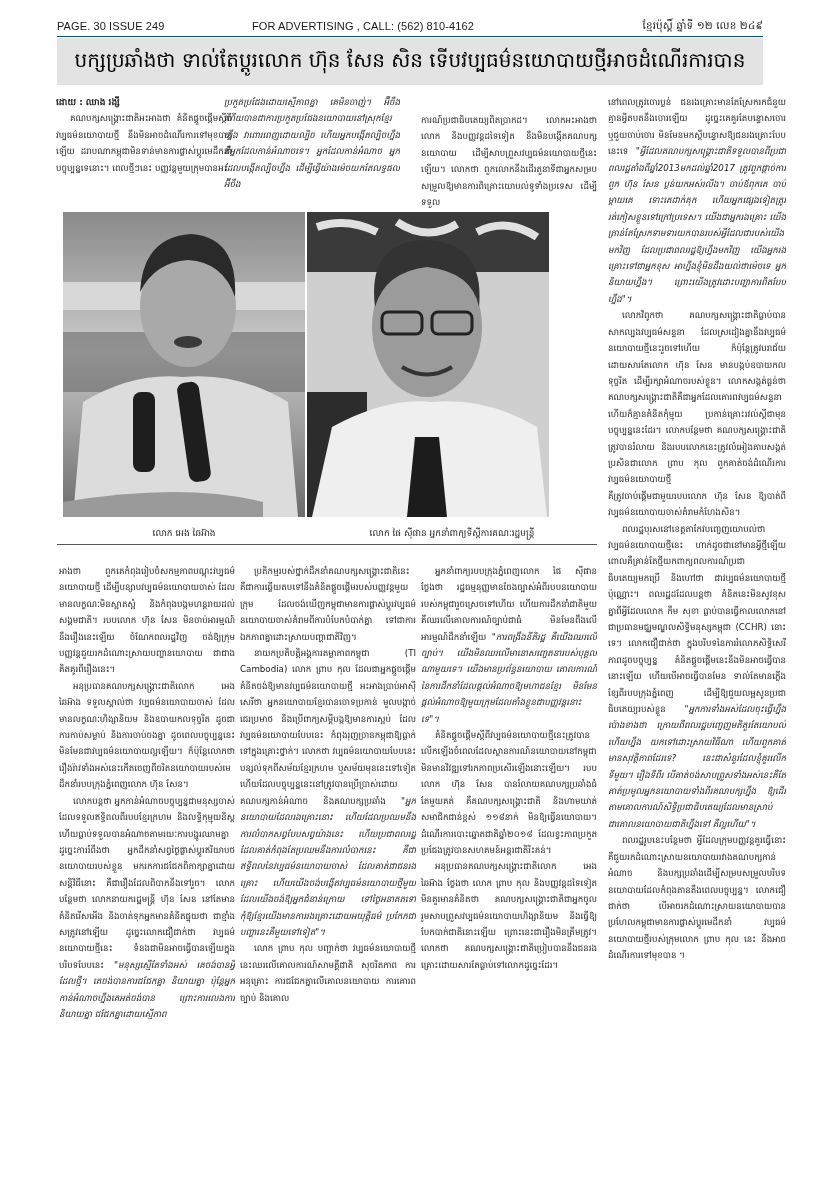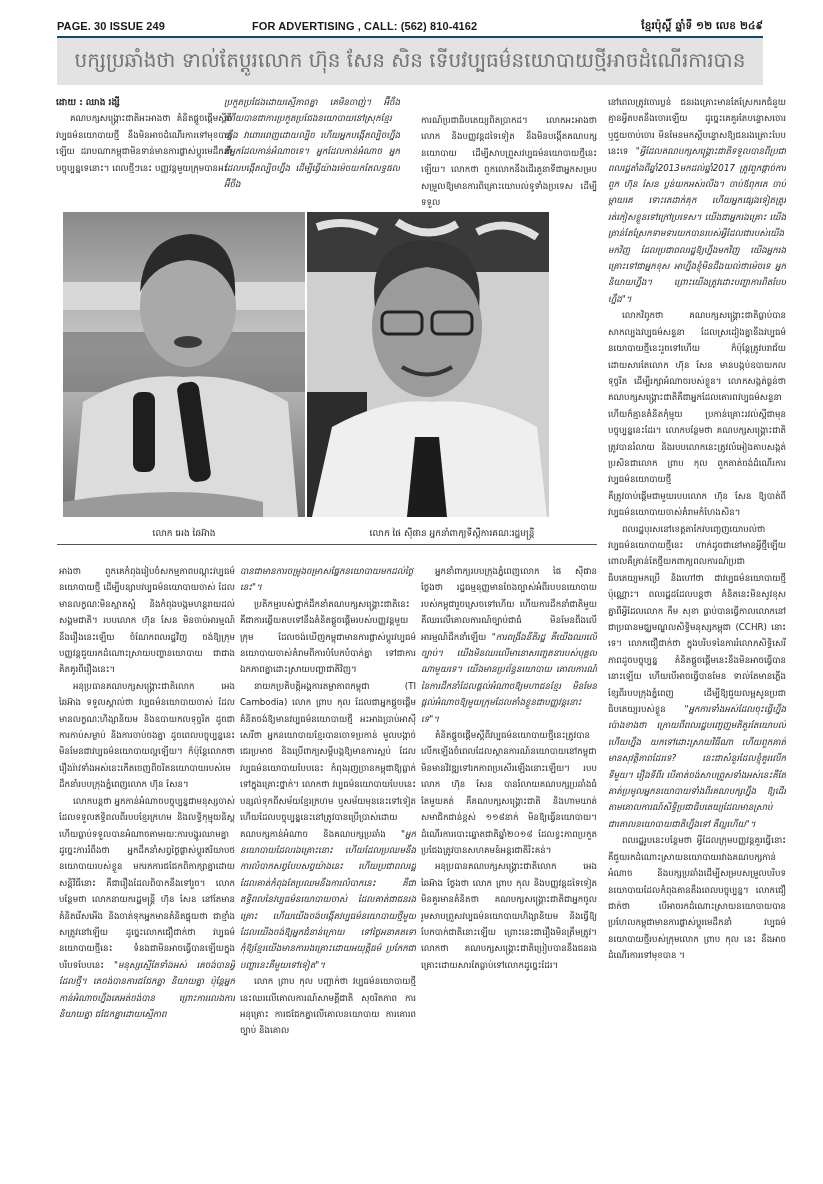--- a/index.html
+++ b/index.html
@@ -1,26 +1,26 @@
 <!DOCTYPE html>
 <html><head>
 <meta charset="utf-8">
 <style>
   html, body { margin:0; padding:0; background:#ffffff; }
   body { width:823px; height:1184px; position:relative; overflow:hidden;
          font-family:"DejaVu Sans", sans-serif; color:#1a1a1a; }
   .header { position:absolute; left:57px; top:20px; width:706px; height:16px;
-            border-bottom:6px solid #0c4a6e; font-family:"Liberation Sans", sans-serif;
-            font-size:11px; font-weight:bold; letter-spacing:0.1px; }
+            border-bottom:1px solid #0c4a6e; font-family:"Liberation Sans", sans-serif;
+            font-size:11px; font-weight:normal; letter-spacing:0.1px; }
   .header .left { position:absolute; left:0; top:0; }
   .header .center { position:absolute; left:195px; top:0; }
   .header .right { position:absolute; right:0; top:-1px; font-family:"DejaVu Sans", sans-serif; font-size:10.5px; }
   .banner { position:absolute; left:57px; top:38px; width:706px; height:47px;
             background:#e3e3e3; display:flex; align-items:center; justify-content:center;
-            font-size:20px; color:#737373; white-space:nowrap; overflow:hidden; }
+            font-size:20px; color:#000000; white-space:nowrap; overflow:hidden; }
   .col { position:absolute; font-size:8.7px; line-height:16.4px; text-align:justify; color:#222; overflow:hidden; }
   .col p { margin:0; text-indent:14px; }
   .col p.noindent { text-indent:0; }
   .col .it { font-style:italic; }
   .byline { font-weight:bold; font-size:9px; }
   .photo { position:absolute; overflow:hidden; }
   .photo svg { display:block; width:100%; height:100%; }
   .caption { position:absolute; font-size:9px; color:#222; text-align:center; }
   .caprule { position:absolute; left:57px; top:544px; width:540px; border-top:1px solid #555; }
 </style>
@@ -96,21 +96,20 @@
   <p><span>ពលរដ្ឋបុរសនៅខេត្តតាកែវបញ្ចេញយោបល់ថា វប្បធម៌នយោបាយថ្មីនេះ ហាក់ដូចជានៅមានអ្វីថ្មីឡើយ ពោលគឺគ្រាន់តែថ្មីយកពាក្យពលការណ៍ប្រជាធិបតេយ្យមកប្រើ និងហៅថា ជាវប្បធម៌នយោបាយថ្មីប៉ុណ្ណោះ។ ពលរដ្ឋដដែលបន្តថា គំនិតនេះមិនសូវខុសគ្នាពីអ្វីដែលលោក កឹម សុខា ធ្លាប់បានធ្វើកាលលោកនៅជាប្រធានមជ្ឈមណ្ឌលសិទ្ធិមនុស្សកម្ពុជា (CCHR) នោះទេ។ លោកជឿជាក់ថា ក្នុងបរិបទនៃការរំលោភសិទ្ធិសេរីភាពដូចបច្ចុប្បន្ន គំនិតផ្ដួចផ្ដើមនេះនឹងមិនអាចធ្វើបាននោះឡើយ ហើយបើអាចធ្វើបានមែន ទាល់តែមានភ្លើងខ្សែពីរបបក្រុងភ្នំពេញ ដើម្បីឱ្យជួយលម្អសូនប្រជាធិបតេយ្យរបស់ខ្លួន </span><span class="it">"អ្នកការទាំងអស់ដែលចុះធ្វើហ្នឹងប៉ោងខាងថា ក្រោយពីពលរដ្ឋបញ្ចេញមតិគួរតែយោបល់ហើយហ្នឹង យកទៅដោះស្រាយវិធីណា ហើយពួកគាត់មានសុវត្ថិភាពដែរទេ? នេះជាសំនួរដែលខ្ញុំគួរលើកទីមួយ។ រឿងទីពីរ បើគាត់ចង់សាបព្រួសទាំងអស់នេះគឺតែគាត់ប្រមូលអ្នកនយោបាយទាំងពីរគណបក្សហ្នឹង ឱ្យដើរតាមគោលការណ៍សិទ្ធិប្រជាធិបតេយ្យដែលមានស្រាប់ជាគោលនយោបាយជាតិហ្នឹងទៅ គឺល្អហើយ"។</span></p>
   <p>ពលរដ្ឋរូបនេះបន្ថែមថា អ្វីដែលក្រុមបញ្ញវន្តគួរធ្វើនោះ គឺជួយរកដំណោះស្រាយនយោបាយរវាងគណបក្សកាន់អំណាច និងបក្សប្រឆាំងដើម្បីសម្របសម្រួលបរិបទនយោបាយដែលកំពុងតានតឹងពេលបច្ចុប្បន្ន។ លោកជឿជាក់ថា បើអាចរកដំណោះស្រាយនយោបាយបាន ប្រហែលកម្ពុជាមានការផ្លាស់ប្ដូរមេដឹកនាំ វប្បធម៌នយោបាយថ្មីរបស់ក្រុមលោក ព្រាប កុល នេះ នឹងអាចដំណើរការទៅមុខបាន ។</p>
 </div>
 
 <div class="col" style="left:59px; top:563px; width:176px; height:530px;">
   <p class="noindent">អាងថា ពួកគេកំពុងរៀបចំសកម្មភាពបណ្ដុះវប្បធម៌នយោបាយថ្មី ដើម្បីបន្សាបវប្បធម៌នយោបាយចាស់ ដែលមានលក្ខណៈមិនស្អាតស្អំ និងកំពុងបង្កមហន្តរាយដល់សង្គមជាតិ។ របបលោក ហ៊ុន សែន មិនចាប់អារម្មណ៍នឹងរឿងនេះឡើយ ចំណែកពលរដ្ឋវិញ ចង់ឱ្យក្រុមបញ្ញវន្តជួយរកដំណោះស្រាយបញ្ហានយោបាយ ជាជាងគិតគូរពីរឿងនេះ។</p>
   <p>អនុប្រធានគណបក្សសង្គ្រោះជាតិលោក អេង ឆៃអ៊ាង ទទួលស្គាល់ថា វប្បធម៌នយោបាយចាស់ ដែលមានលក្ខណៈហិង្សានិយម និងឧបាយកលទុច្ចរិត ដូចជា ការកាប់សម្លាប់ និងការចាប់ចងគ្នា ដូចពេលបច្ចុប្បន្ននេះ មិនមែនជាវប្បធម៌នយោបាយល្អឡើយ។ ក៏ប៉ុន្តែលោកថា រឿងរ៉ាវទាំងអស់នេះកើតចេញពីចរិតនយោបាយរបស់មេដឹកនាំរបបក្រុងភ្នំពេញលោក ហ៊ុន សែន។</p>
   <p><span>លោកបន្តថា អ្នកកាន់អំណាចបច្ចុប្បន្នជាមនុស្សចាស់ ដែលទទួលឥទ្ធិពលពីរបបខ្មែរក្រហម និងលទ្ធិកុម្មុយនិស្ដ ហើយធ្លាប់ទទួលបានអំណាចតាមរយៈការបង្ហូរឈាមគ្នា ដូច្នេះការរំពឹងថា អ្នកដឹកនាំសព្វថ្ងៃផ្លាស់ប្ដូរឥរិយាបថនយោបាយរបស់ខ្លួន មករកការជជែកពិភាក្សាគ្នាដោយសន្តិវិធីនោះ គឺជារឿងដែលពិបាកនឹងទៅរួច។ លោកបន្ថែមថា លោកនាយករដ្ឋមន្ត្រី ហ៊ុន សែន នៅតែមានគំនិតរើសអើង និងចាត់ទុកអ្នកមានគំនិតផ្ទុយថា ជាខ្មាំងសត្រូវនៅឡើយ ដូច្នេះលោកជឿជាក់ថា វប្បធម៌នយោបាយថ្មីនេះ ទំនងជាមិនអាចធ្វើបានឡើយក្នុងបរិបទបែបនេះ </span><span class="it">"មនុស្សស្មើតែទាំងអស់ គេចង់បានអ្វីដែលថ្មី។ គេចង់បានការជជែកគ្នា និយាយគ្នា ប៉ុន្តែអ្នកកាន់អំណាចហ្នឹងគេអត់ចង់បាន ព្រោះការលេងការនិយាយគ្នា ជជែកគ្នាដោយស្មើភាព</span></p>
 </div>
 <div class="col" style="left:240px; top:563px; width:176px; height:530px;">
-  <p class="noindent it">បានជាមានការចម្រូងចម្រាសផ្នែកនយោបាយមកដល់ថ្ងៃនេះ"។</p>
   <p>ប្រតិកម្មរបស់ថ្នាក់ដឹកនាំគណបក្សសង្គ្រោះជាតិនេះ គឺជាការឆ្លើយតបទៅនឹងគំនិតផ្ដួចផ្ដើមរបស់បញ្ញវន្តមួយក្រុម ដែលចង់ឃើញកម្ពុជាមានការផ្លាស់ប្ដូរវប្បធម៌នយោបាយចាស់គំរាមពីការបំបែកបំបាក់គ្នា ទៅជាការឯកភាពគ្នាដោះស្រាយបញ្ហាជាតិវិញ។</p>
   <p><span>នាយកប្រតិបត្តិអង្គការតម្លាភាពកម្ពុជា (TI Cambodia) លោក ព្រាប កុល ដែលជាអ្នកផ្ដួចផ្ដើមគំនិតចង់ឱ្យមានវប្បធម៌នយោបាយថ្មី អះអាងប្រាប់អាស៊ីសេរីថា អ្នកនយោបាយខ្មែរបានចោទប្រកាន់ មួលបង្កាច់ ជេរប្រមាថ និងប្រើពាក្យសម្ដីបង្កឱ្យមានការស្អប់ ដែលវប្បធម៌នយោបាយបែបនេះ កំពុងរុញច្រានកម្ពុជាឱ្យធ្លាក់ទៅក្នុងគ្រោះថ្នាក់។ លោកថា វប្បធម៌នយោបាយបែបនេះ បន្សល់ទុកពីសម័យខ្មែរក្រហម ឬសម័យមុននេះទៅទៀត ហើយដែលបច្ចុប្បន្ននេះនៅត្រូវបានប្រើប្រាស់ដោយគណបក្សកាន់អំណាច និងគណបក្សប្រឆាំង </span><span class="it">"អ្នកនយោបាយដែលរងគ្រោះនោះ ហើយដែលប្រឈមនឹងការលំបាកសព្វបែបសព្វយ៉ាងនេះ ហើយប្រជាពលរដ្ឋដែលគាត់កំពុងតែប្រឈមនឹងការលំបាកនេះ គឺជាឥទ្ធិពលនៃវប្បធម៌នយោបាយចាស់ ដែលគាត់ជាជនរងគ្រោះ ហើយយើងចង់បង្កើតវប្បធម៌នយោបាយថ្មីមួយ ដែលយើងចង់ឱ្យអ្នកជំនាន់ក្រោយ ទៅថ្ងៃអនាគតទៅ កុំឱ្យខ្មែរយើងមានការរងគ្រោះដោយអយុត្តិធម៌ ប្រកែកជាបញ្ហានេះគឺមួយទៅទៀត"។</span></p>
   <p>លោក ព្រាប កុល បញ្ជាក់ថា វប្បធម៌នយោបាយថ្មីនេះឈរលើគោលការណ៍សាមគ្គីជាតិ សុចរិតភាព ការអនុគ្រោះ ការជជែកគ្នាលើគោលនយោបាយ ការគោរពច្បាប់ និងគោល</p>
 </div>
 <div class="col" style="left:421px; top:563px; width:176px; height:530px;">
   <p><span>អ្នកនាំពាក្យរបបក្រុងភ្នំពេញលោក ផៃ ស៊ីផាន ថ្លែងថា រដ្ឋធម្មនុញ្ញមានចែងច្បាស់អំពីរបបនយោបាយរបស់កម្ពុជារួចស្រេចទៅហើយ ហើយការដឹកនាំជាតិមួយ គឺឈរលើគោលការណ៍ច្បាប់ជាធំ មិនមែនពឹងលើអារម្មណ៍ដឹកនាំឡើយ </span><span class="it">"ការពង្រឹងនីតិរដ្ឋ គឺយើងឈរលើច្បាប់។ យើងមិនឈរលើមានោសញ្ចេតនារបស់បុគ្គលណាមួយទេ។ យើងមានប្រព័ន្ធនយោបាយ គោលការណ៍នៃការដឹកនាំដែលផ្ដល់អំណាចឱ្យមហាជនខ្មែរ មិនមែនផ្ដល់អំណាចឱ្យមួយក្រុមដែលតាំងខ្លួនជាបញ្ញវន្តនោះទេ"។</span></p>
   <p>គំនិតផ្ដួចផ្ដើមស្ដីពីវប្បធម៌នយោបាយថ្មីនេះត្រូវបានលើកឡើងចំពេលដែលស្ថានការណ៍នយោបាយនៅកម្ពុជា មិនមានវិវឌ្ឍទៅរកភាពប្រសើរឡើងនោះឡើយ។ របបលោក ហ៊ុន សែន បានរំលាយគណបក្សប្រឆាំងធំតែមួយគត់ គឺគណបក្សសង្គ្រោះជាតិ និងហាមឃាត់សមាជិកជាន់ខ្ពស់ ១១៨នាក់ មិនឱ្យធ្វើនយោបាយ។ ដំណើរការបោះឆ្នោតជាតិឆ្នាំ២០១៨ ដែលខ្វះភាពប្រកួតប្រជែងត្រូវបានសហគមន៍អន្តរជាតិរិះគន់។</p>
   <p>អនុប្រធានគណបក្សសង្គ្រោះជាតិលោក អេង ឆៃអ៊ាង ថ្លែងថា លោក ព្រាប កុល និងបញ្ញវន្តដទៃទៀតមិនគួរមានគំនិតថា គណបក្សសង្គ្រោះជាតិជាអ្នកចូលរួមសាបព្រួសវប្បធម៌នយោបាយហិង្សានិយម និងធ្វើឱ្យបែកបាក់ជាតិនោះឡើយ ព្រោះនេះជារឿងមិនត្រឹមត្រូវ។ លោកថា គណបក្សសង្គ្រោះជាតិប្រៀបបាននឹងជនរងគ្រោះដោយសារតែធ្លាប់ទៅលោកដូច្នេះដែរ។</p>
 </div>
 

